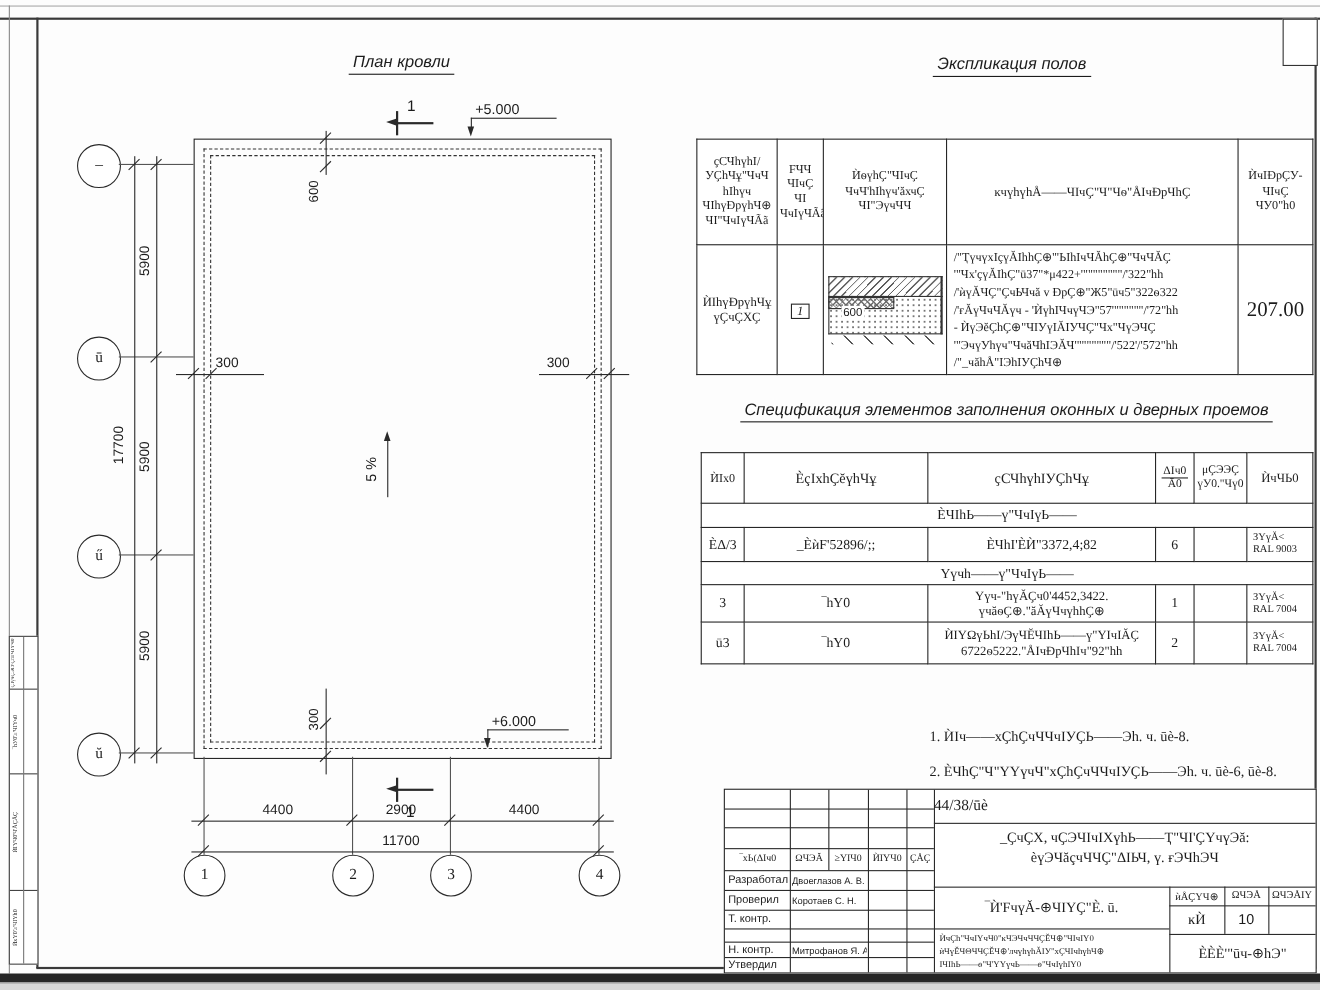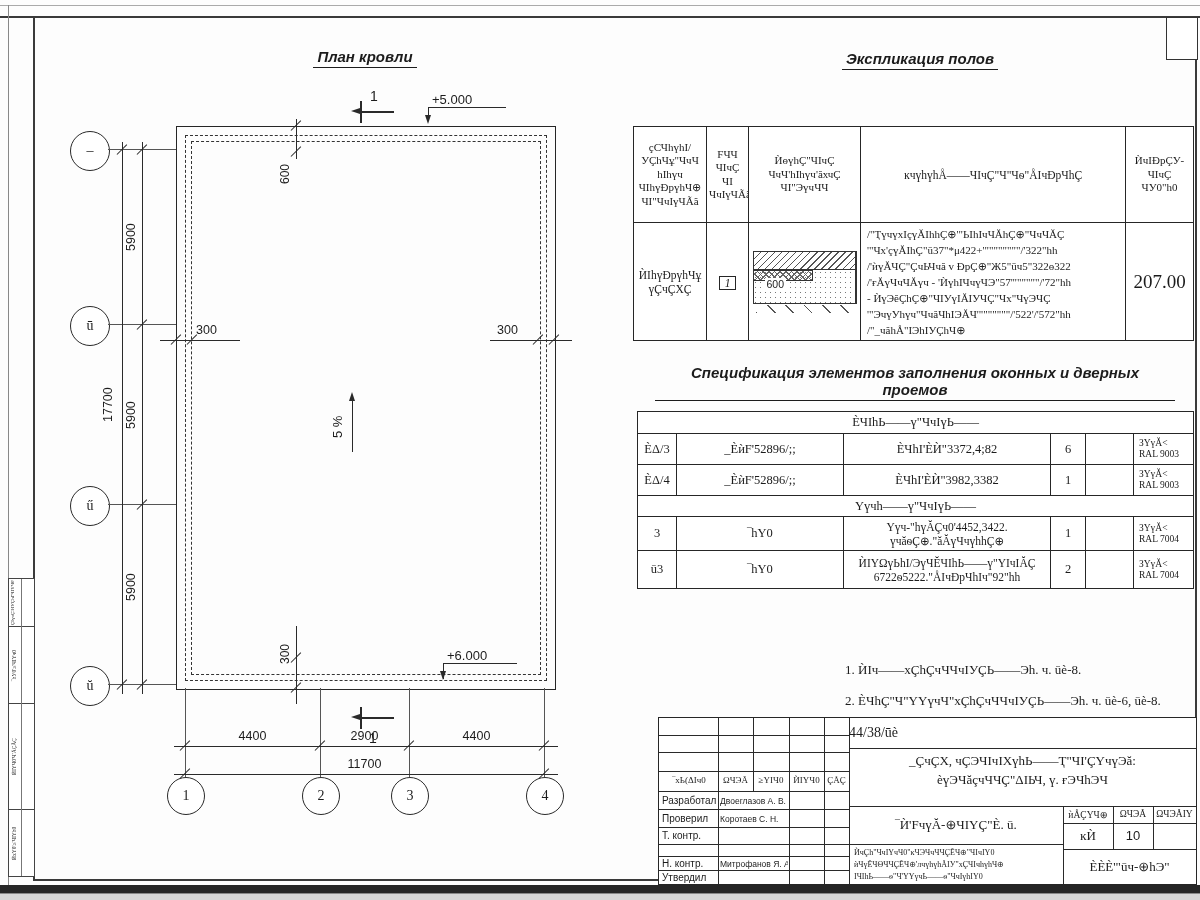--- a/index.html
+++ b/index.html
@@ -10,21 +10,21 @@
   .vl{position:absolute;background:#2a2a2a;width:1px}
   .thin{background:#555}
   .tk{position:absolute;width:14px;height:1.3px;background:#2a2a2a;transform:rotate(-45deg)}
   .dimtxt{position:absolute;font-size:12.5px;white-space:nowrap;text-align:center}
   .vtxt{writing-mode:vertical-rl;transform:rotate(180deg);text-align:center}
   .circ{position:absolute;width:38px;height:38px;border:1.2px solid #2a2a2a;border-radius:50%;background:#fff;
         display:flex;align-items:center;justify-content:center;font-family:"Liberation Serif",serif;font-size:14px}
   .circ.sm{width:36px;height:36px;font-size:14px}
   .garb{font-family:"Liberation Serif",serif}
   .pre{white-space:pre-line}
-  .dtitle{position:absolute;font-style:italic;font-size:15px;font-weight:bold;text-align:center}
+  .dtitle{position:absolute;font-style:italic;font-size:15px;font-weight:normal;text-align:center}
   .dtitle span{display:inline-block;border-bottom:1.2px solid #1c1c1c;padding:0 4px 2px}
   .arrL{position:absolute;width:0;height:0;border-top:3.5px solid transparent;border-bottom:3.5px solid transparent;border-right:9px solid #2a2a2a}
   .arrD{position:absolute;width:0;height:0;border-left:3.5px solid transparent;border-right:3.5px solid transparent;border-top:9px solid #2a2a2a}
   .arrU{position:absolute;width:0;height:0;border-left:3.5px solid transparent;border-right:3.5px solid transparent;border-bottom:9px solid #2a2a2a}
   table{border-collapse:collapse;table-layout:fixed;background:#fff}
   .dtab{position:absolute;font-family:"Liberation Serif",serif}
   .dtab td{border:1px solid #262626;vertical-align:middle;text-align:center;padding:1px 2px;overflow:hidden}
   .t1{border:1.6px solid #262626}
   .t2{border:1.6px solid #262626}
   .sketch{position:relative;width:104px;height:74px;margin:0 auto}
@@ -244,37 +244,40 @@
   <table class="dtab t2" style="left:637px;top:411px;width:556px">
     <colgroup>
         <col style="width:39px">
         <col style="width:167px">
         <col style="width:207px">
         <col style="width:35px">
         <col style="width:48px">
         <col style="width:60px">
       </colgroup>
     <tbody>
+        <tr style="height:46px">
+      <td style="font-size:11px">ЍІх0</td>
+      <td style="font-size:13px">ÈçІxhҪĕүhЧұ</td>
+      <td style="font-size:13px">ҫСЧhүhІУҪhЧұ</td>
+      <td style="font-size:10.5px">
+        <div style="border-bottom:1px solid #262626;display:inline-block;padding:0 2px">ΔІч0</div>
+        <div>Ā0</div>
+      </td>
+      <td class="pre" style="font-size:10.5px;line-height:12.5px">μҪЭЭҪ
+үУ0."Чү0</td>
+      <td style="font-size:11.5px">ЍчЧЬ0</td>
+    </tr>
     <tr style="height:22px">
           <td colspan="6" style="font-size:12.5px">ÈЧІhЬ——ү"ЧчІүЬ——</td>
         </tr>
     <tr style="height:31px">
       <td style="font-size:12.5px">ÈΔ/3</td>
       <td style="font-size:12.5px">_ÈѝF'52896/;;</td>
       <td style="font-size:12.5px">ÈЧhІ'ÈЍ"3372,4;82</td>
       <td style="font-size:12.5px">6</td>
-      <td></td>
-      <td class="pre" style="font-size:9.5px;line-height:11px;text-align:left;padding-left:5px">ЗҮүĂ&lt;
-RAL 9003</td>
-    </tr>
-    <tr style="height:31px">
-      <td style="font-size:12.5px">ÈΔ/4</td>
-      <td style="font-size:12.5px">_ÈѝF'52896/;;</td>
-      <td style="font-size:12.5px">ÈЧhІ'ÈЍ"3982,3382</td>
-      <td style="font-size:12.5px">1</td>
       <td></td>
       <td class="pre" style="font-size:9.5px;line-height:11px;text-align:left;padding-left:5px">ЗҮүĂ&lt;
 RAL 9003</td>
     </tr>
     <tr style="height:21px">
           <td colspan="6" style="font-size:12.5px">Үүчh——ү"ЧчІүЬ——</td>
         </tr>
     <tr style="height:34px">
       <td style="font-size:12.5px">3</td>
       <td style="font-size:12.5px">‾hҮ0</td>

